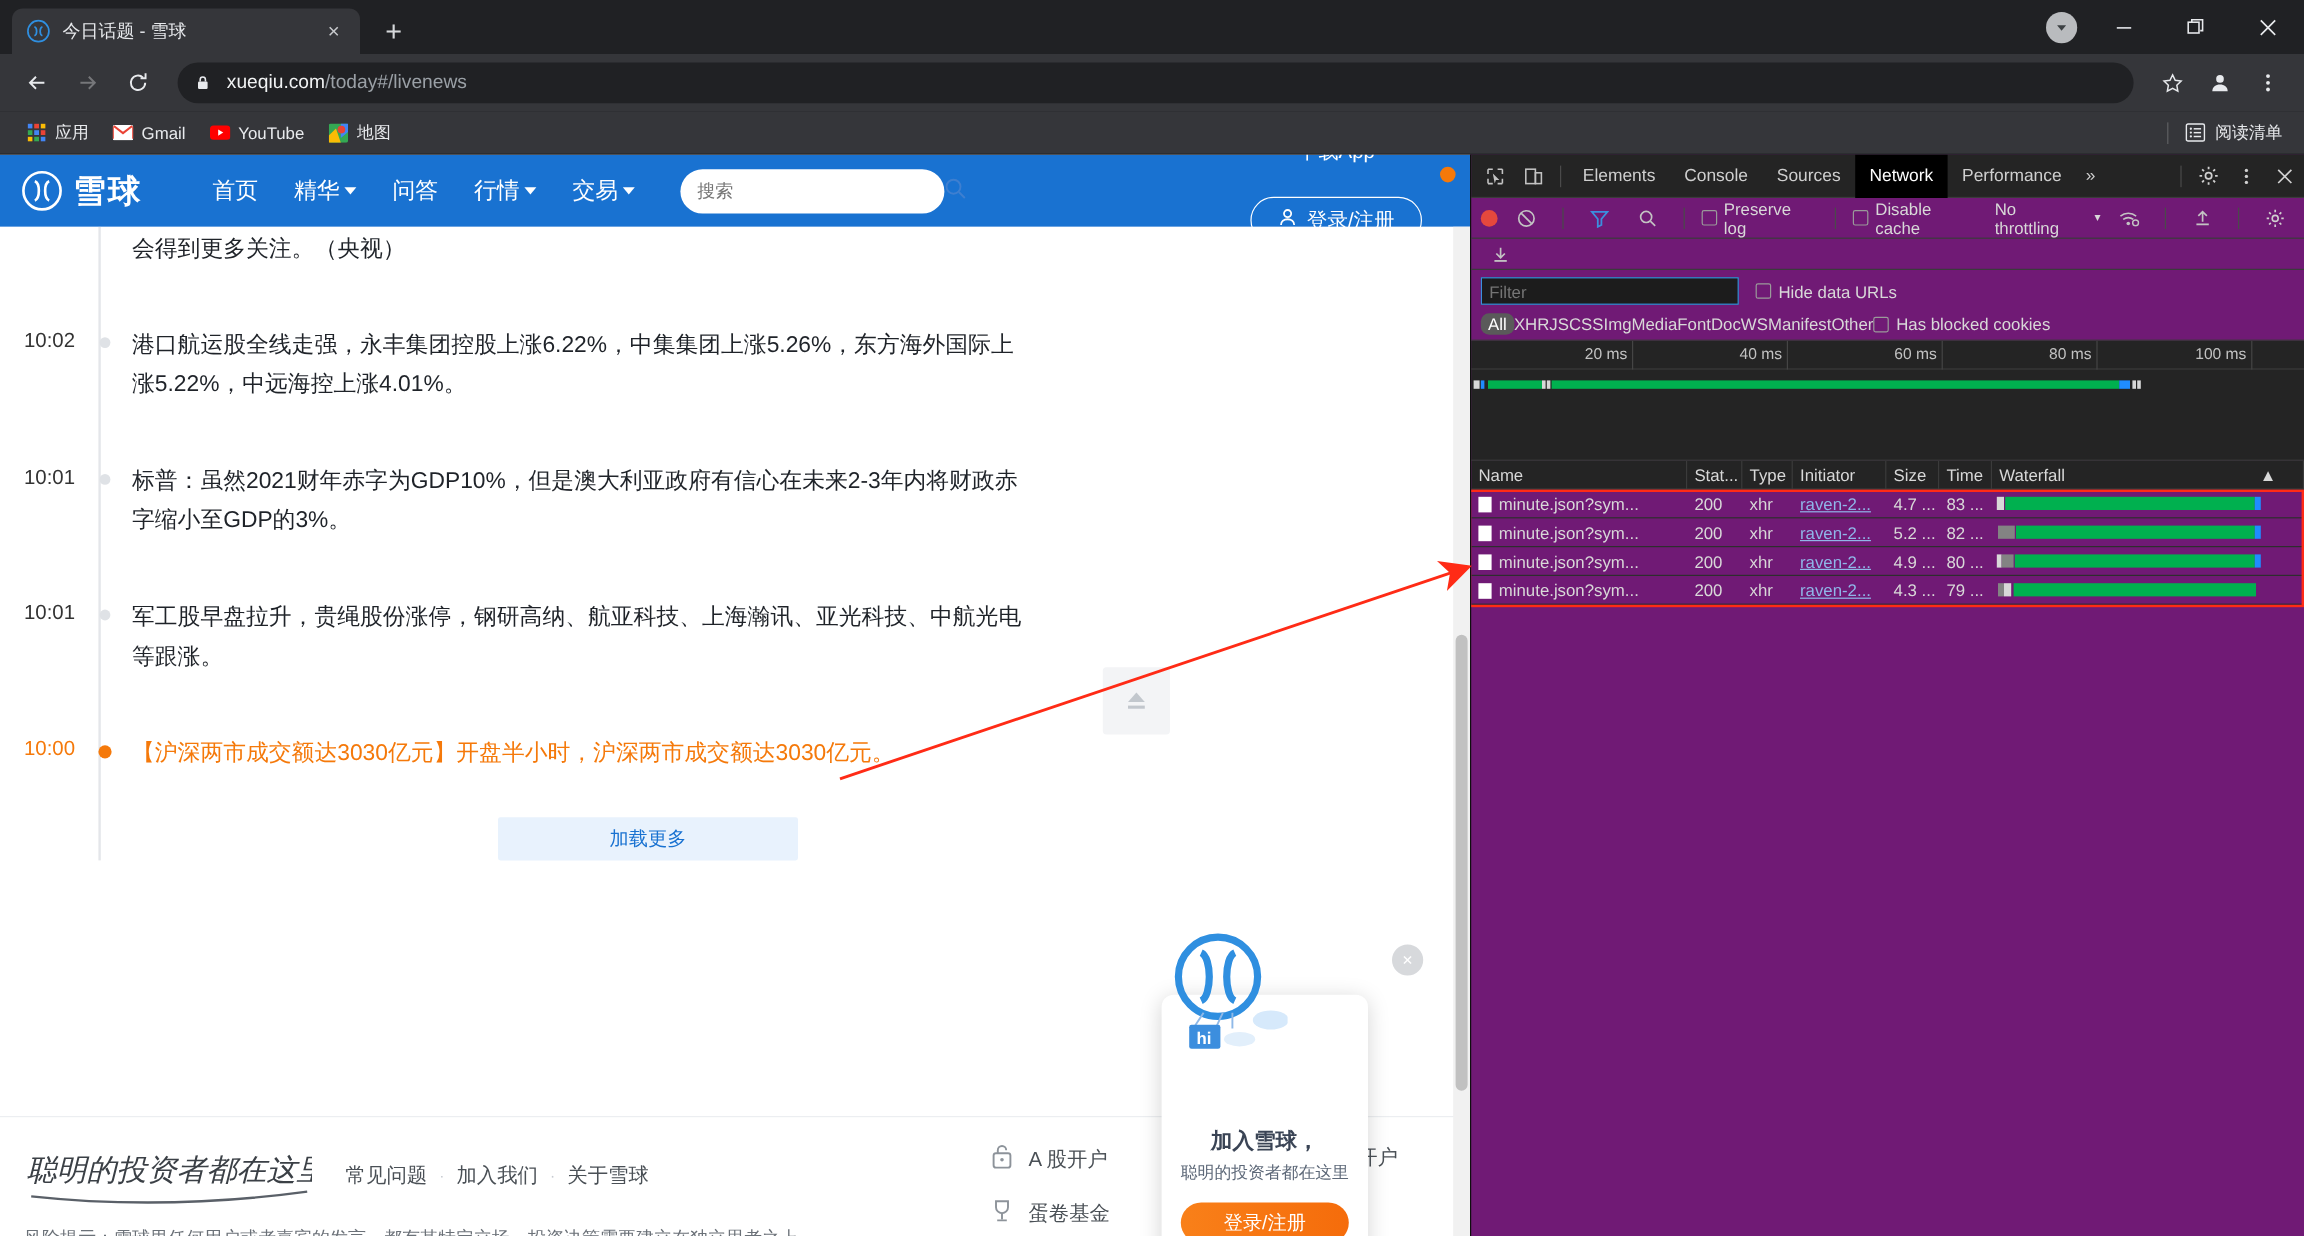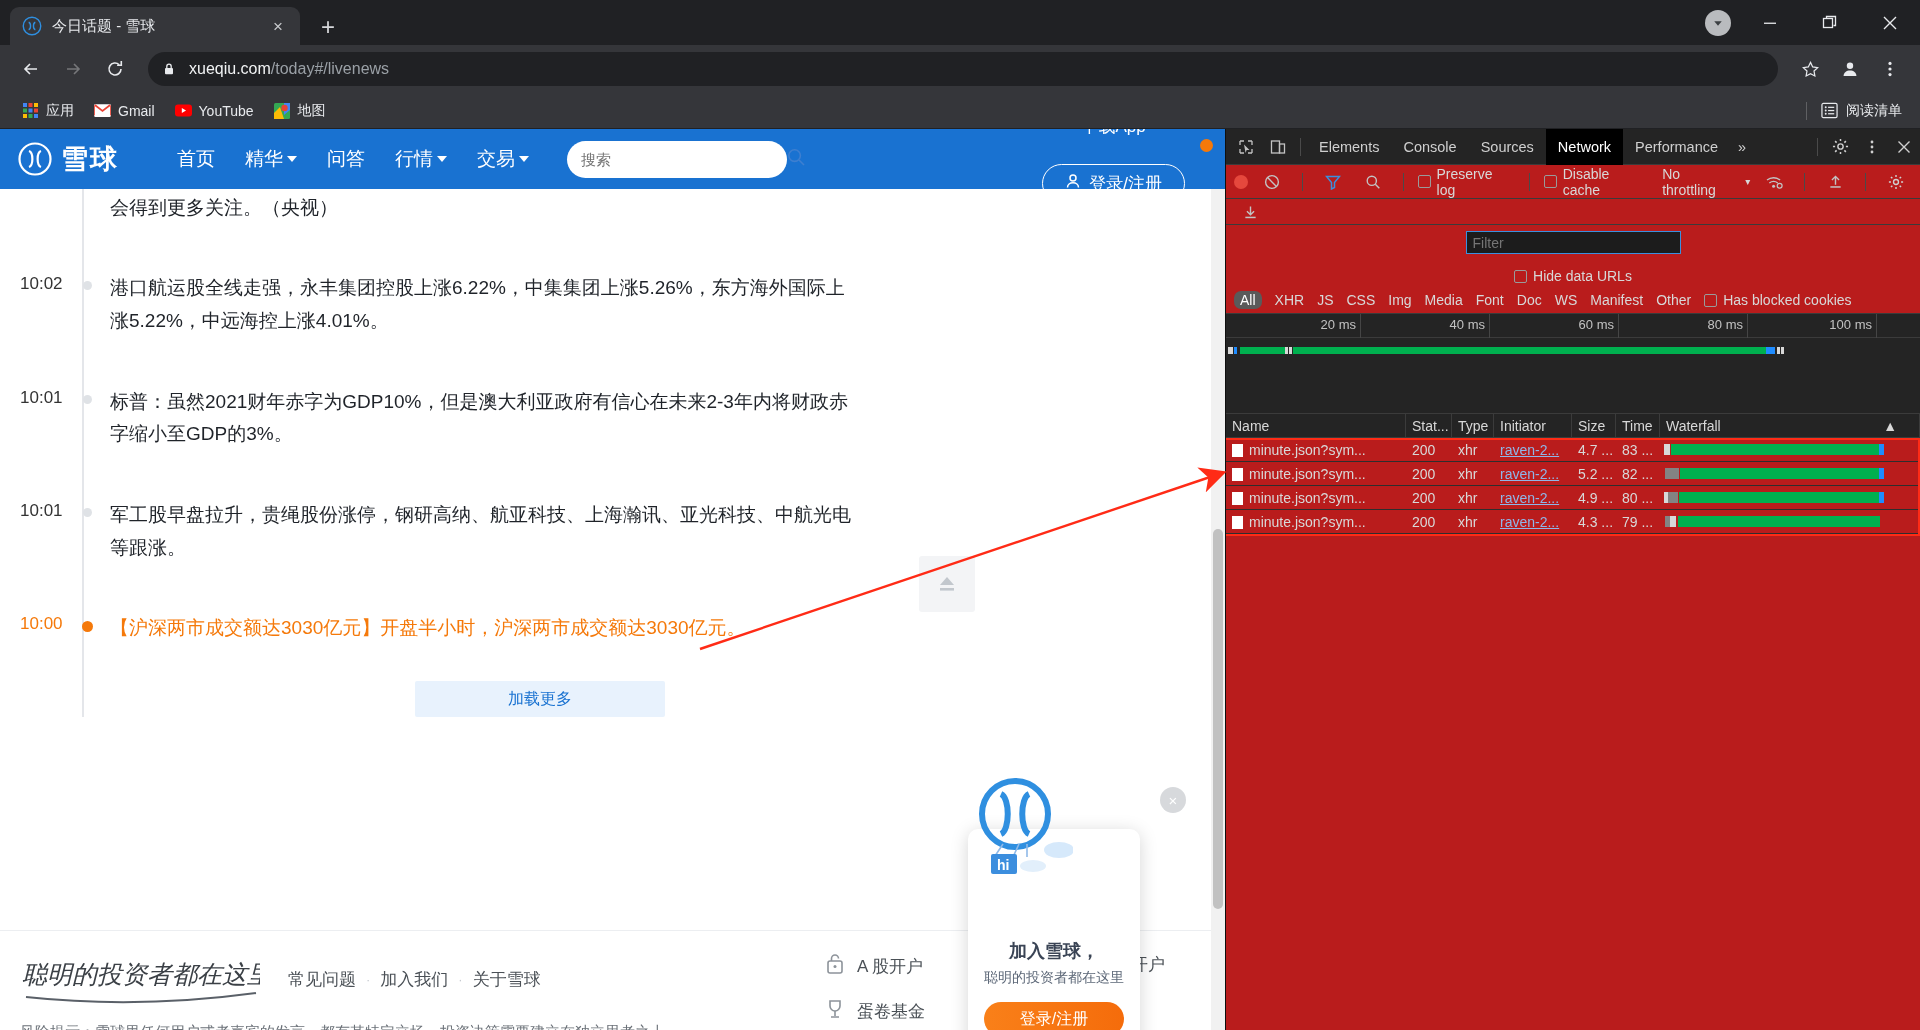--- a/index.html
+++ b/index.html
@@ -145,21 +145,21 @@
   .pagescroll { position:absolute; right:0; top:60px; width:14px; height:841px; background:#f1f1f1; }
   .pagethumb { position:absolute; right:2px; top:340px; width:10px; height:380px; background:#c1c1c1; border-radius:5px; }
 
   
   .annot-arrow { position:absolute; left:0; top:129px; width:1920px; height:901px;
                  pointer-events:none; z-index:40; }
 
   
   .devtools {
     position:absolute; left:1225px; top:129px; width:695px; height:901px;
-    background:#b91c1c; color:#d8d8d8; font-size:14px;
+    background:#701a75; color:#d8d8d8; font-size:14px;
     border-left:1px solid #0f0f0f;
     display:flex; flex-direction:column;
   }
   .dt-tabs { height:36px; display:flex; align-items:center; background:#242424;
              border-bottom:1px solid #3b3b3b; padding-left:4px; }
   .dt-ico { width:32px; height:28px; display:flex; align-items:center; justify-content:center; color:#c3c3c3; }
   .dt-vsep { width:1px; height:18px; background:#4a4a4a; margin:0 6px; }
   .dt-tab { padding:0 12px; height:36px; line-height:36px; color:#cfcfcf; font-size:14.5px; }
   .dt-tab.active { background:#000; color:#fff; }
   .dt-tabs .spacer { flex:1; }
@@ -167,25 +167,25 @@
   .dt-toolbar { height:34px; display:flex; align-items:center; gap:8px; padding:0 8px;
                 border-bottom:1px solid #3b3b3b; }
   .rec-dot { width:14px; height:14px; border-radius:50%; background:#e5483d; }
   .cb { width:13px; height:13px; border:1px solid #9a9a9a; border-radius:2px; display:inline-block;
         background:transparent; flex:0 0 13px; }
   .lbl { color:#d8d8d8; font-size:14px; }
   .chk { display:flex; align-items:center; gap:6px; }
   .dt-toolbar2 { height:26px; display:flex; align-items:center; padding:0 8px; border-bottom:1px solid #3b3b3b;}
 
   .dt-filterbar { padding:6px 8px 4px 8px; border-bottom:1px solid #3b3b3b; }
-  .filterrow { display:flex; align-items:center; gap:14px;flex-direction:column; }
+  .filterrow { display:flex; align-items:center; gap:14px; }
   .filterinput { width:215px; height:23px; background:#1c1c1c; border:1px solid #3b8fde;
                  color:#9b9b9b; font-size:14px; padding:0 6px; line-height:21px;
                  font-family:"Liberation Sans", sans-serif; }
-  .typerow { display:flex; align-items:center; gap:13px; margin-top:7px; }
+  .typerow { display:flex; align-items:center; margin-top:7px; }
   .typ { color:#d8d8d8; font-size:14px; }
   .typ.active { background:#5a5a5a; border-radius:7px; padding:1px 6px; color:#fff; }
   .blockedrow { display:flex; align-items:center; gap:7px; margin-top:7px; }
 
   .overview { height:100px; border-bottom:1px solid #3b3b3b; position:relative; background:#242424; }
   .ov-ticks { position:relative; height:24px; border-bottom:1px solid #3b3b3b; }
   .ov-tick { position:absolute; top:0; height:24px; border-right:1px solid #454545; }
   .ov-tick span { position:absolute; right:4px; top:3px; font-size:13px; color:#c2c2c2; white-space:nowrap; }
   .ov-bar { position:absolute; left:2px; top:33px; height:7px; }
   .ov-green { position:absolute; height:7px; background:#00b04f; }

